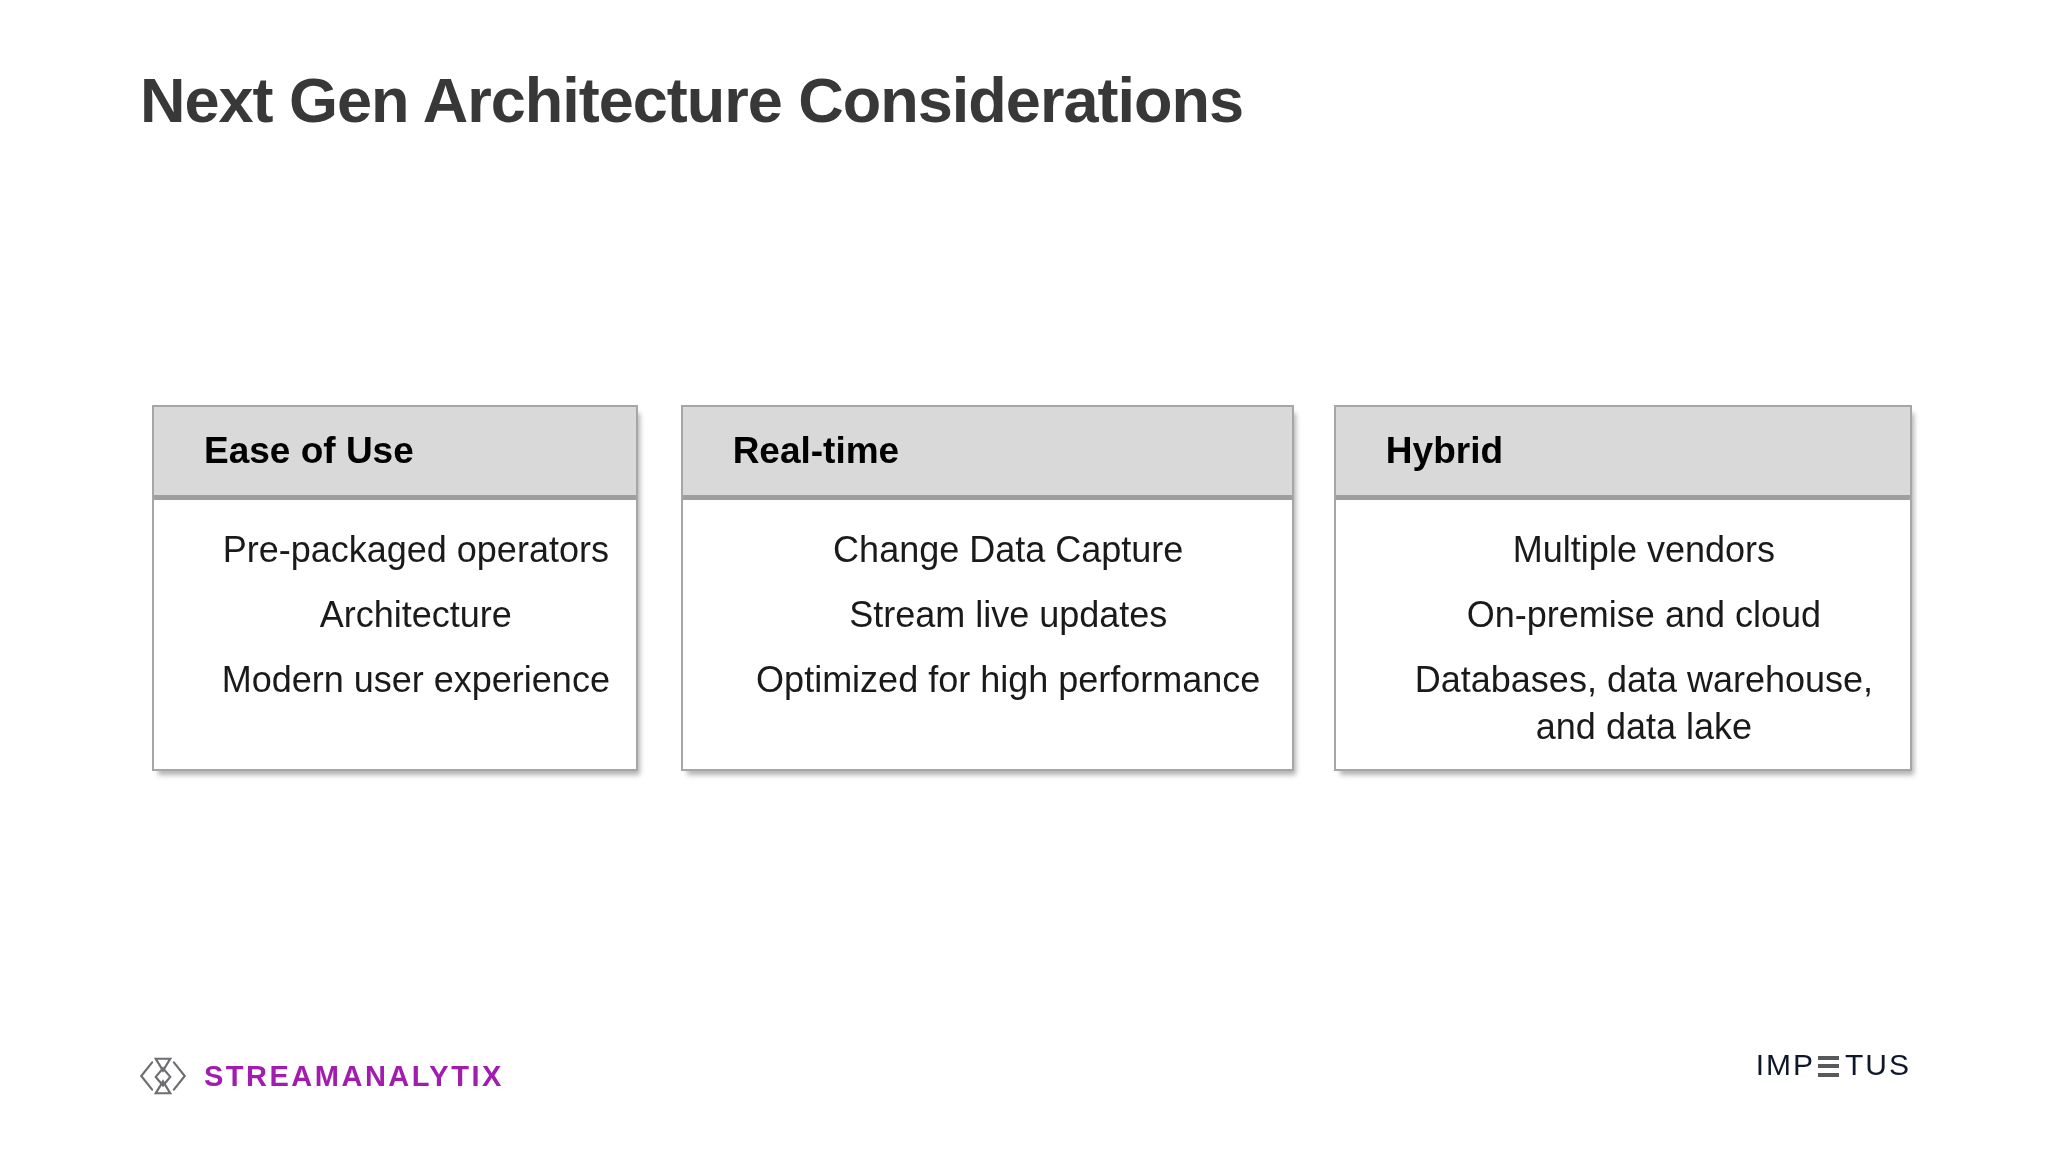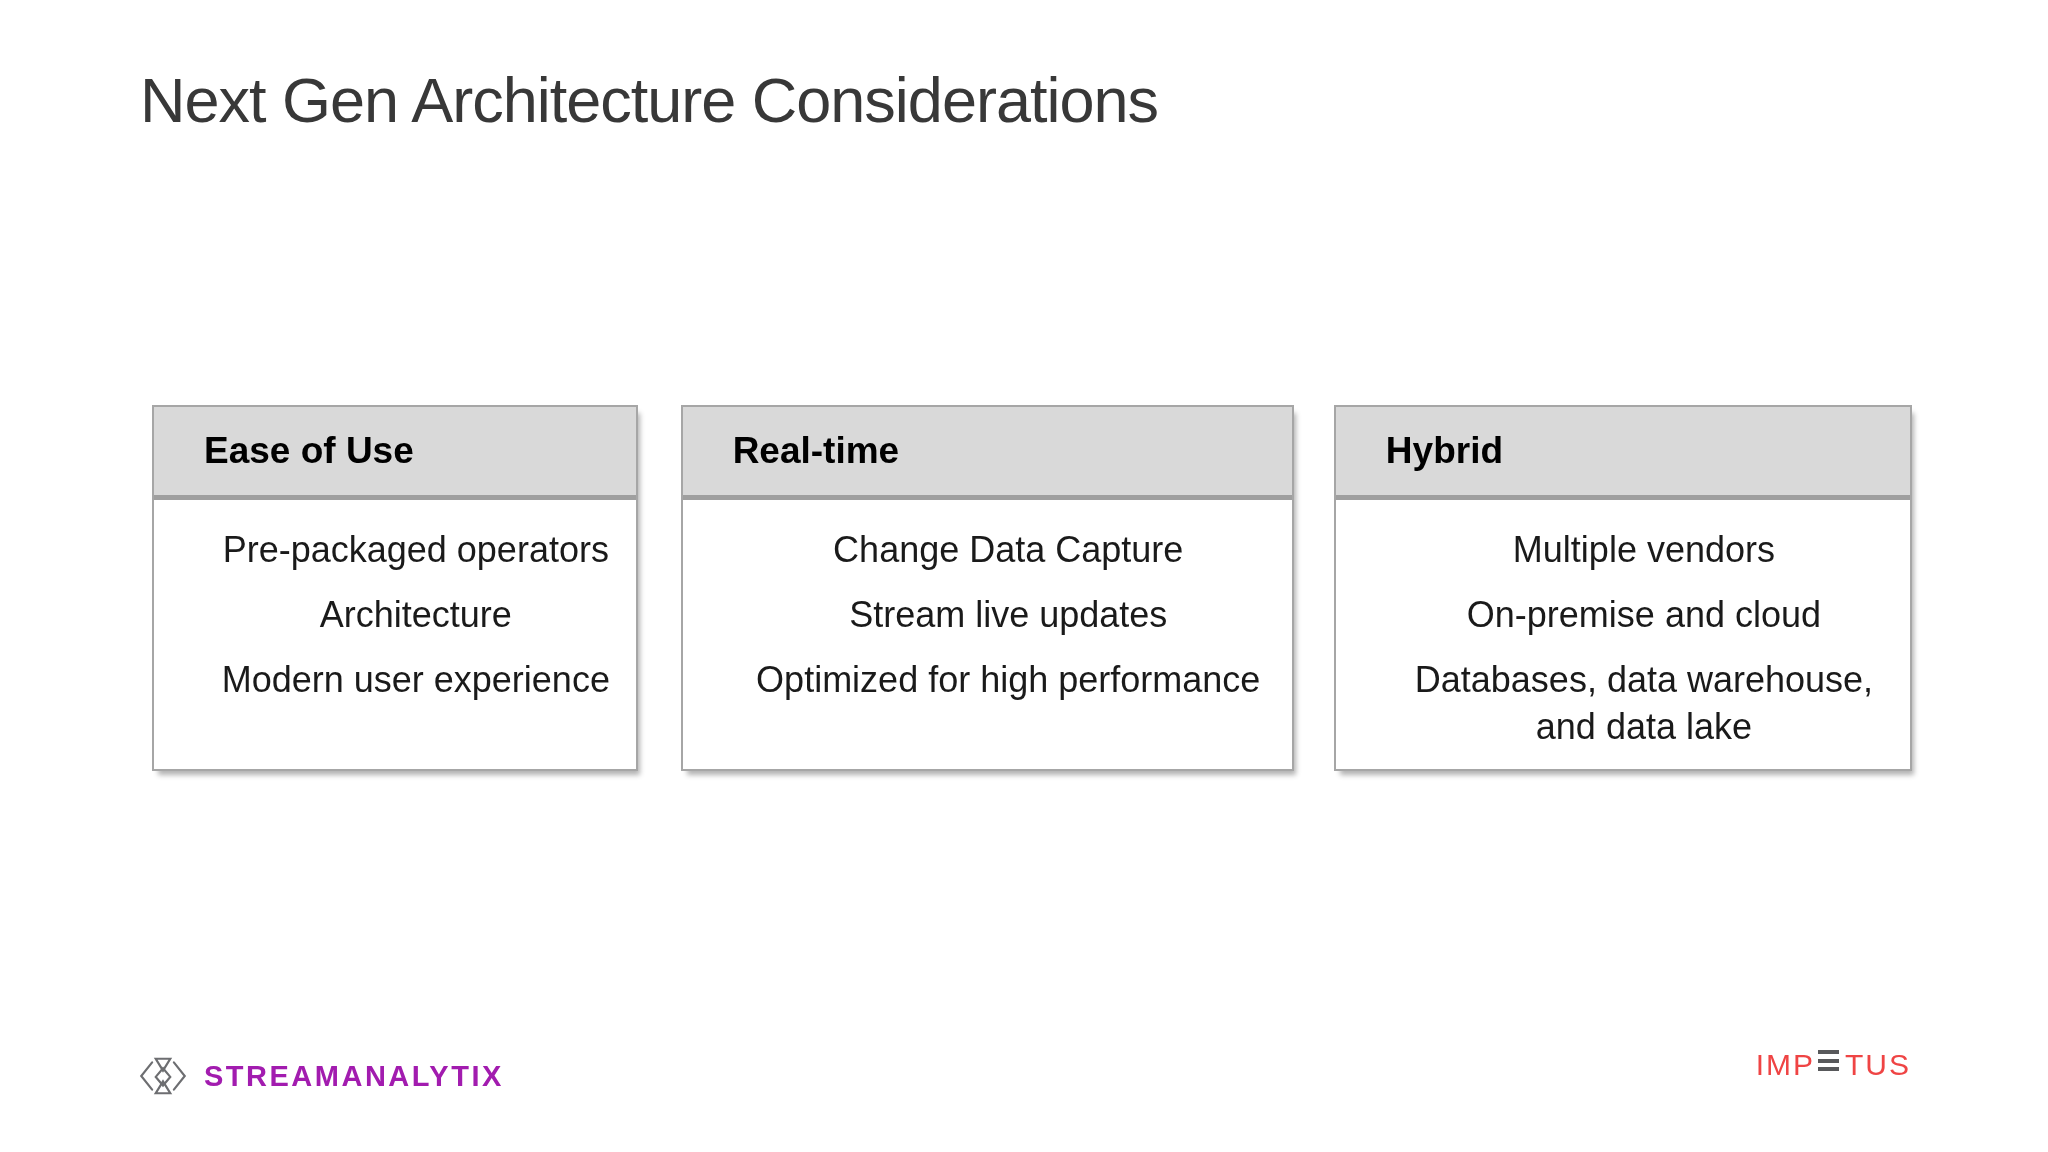--- a/index.html
+++ b/index.html
@@ -12,21 +12,21 @@
     overflow: hidden;
   }
 
   
   .title {
     position: absolute;
     left: 140px;
     top: 64px;
     margin: 0;
     font-size: 63px;
-    font-weight: 400;
+    font-weight: 700;
     letter-spacing: -1px;
     color: #383838;
   }
 
   
   .cards {
     position: absolute;
     left: 152px;
     top: 405px;
     width: 1760px;
@@ -84,25 +84,25 @@
     font-weight: 600;
     letter-spacing: 2.5px;
     color: #a21caf;
   }
 
   .brand-right {
     position: absolute;
     right: 137px;
     bottom: 70px;
     display: flex;
-    align-items: flex-start;
+    align-items: center;
     font-size: 30px;
     font-weight: 400;
     letter-spacing: 2px;
-    color: #ef4444;
+    color: #0f172a;
   }
   .impetus-e {
     display: inline-flex;
     flex-direction: column;
     justify-content: space-between;
     width: 21px;
     height: 21px;
     margin: 2px 6px 0 3px;
   }
   .impetus-e i {

